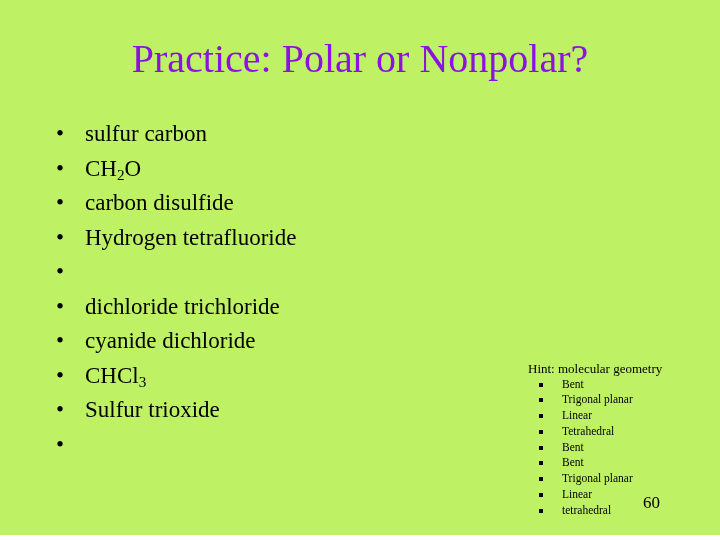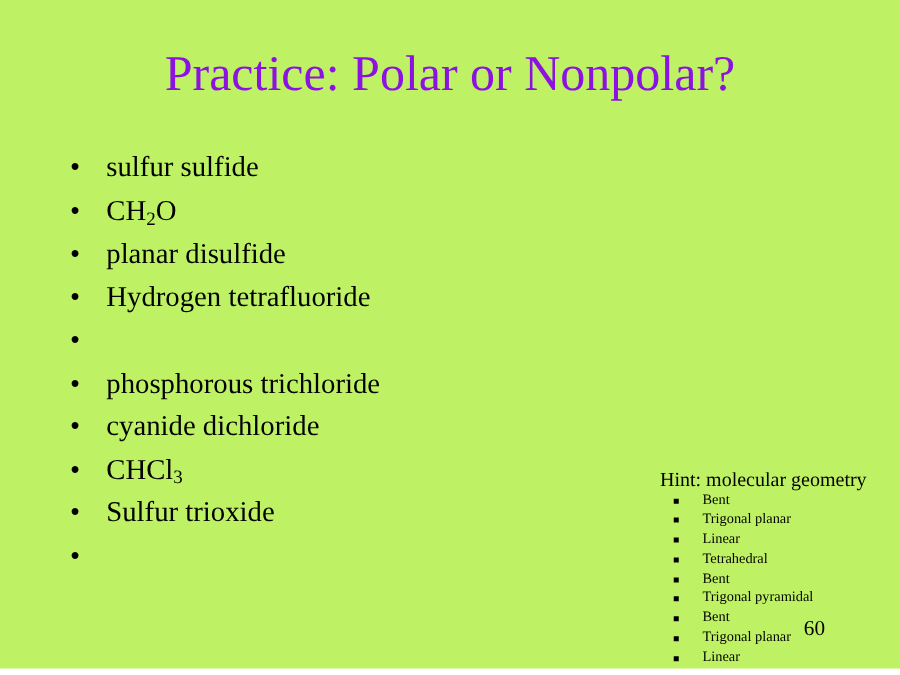--- a/index.html
+++ b/index.html
@@ -71,24 +71,23 @@
 
   
   #hint-box {
     position: absolute;
     left: 528px;
     top: 361px;
     width: 175px;
     color: #000000;
   }
   #hint-title {
-    font-size: 16px;
+    font-size: 13px;
     line-height: 15.5px;
     white-space: nowrap;
-    margin-top: 16px;
   }
   #hint-list {
     margin: 0;
     padding: 0;
     list-style: none;
   }
   #hint-list li {
     position: relative;
     height: 15.8px;
     line-height: 15.8px;
@@ -116,41 +115,40 @@
   }
 </style>
 </head>
 <body>
 
 <div id="slide">
 
   <div id="title">Practice: Polar or Nonpolar?</div>
 
   <ul id="molecule-list">
-      <li><span class="bullet">•</span><span class="label">sulfur sulfide</span></li>
+      <li><span class="bullet">•</span><span class="label">sulfur carbon</span></li>
       <li><span class="bullet">•</span><span class="label">CH<sub>2</sub>O</span></li>
-      <li><span class="bullet">•</span><span class="label">planar disulfide</span></li>
+      <li><span class="bullet">•</span><span class="label">carbon disulfide</span></li>
       <li><span class="bullet">•</span><span class="label">Hydrogen tetrafluoride</span></li>
       <li><span class="bullet">•</span></li>
-      <li><span class="bullet">•</span><span class="label">phosphorous trichloride</span></li>
+      <li><span class="bullet">•</span><span class="label">dichloride trichloride</span></li>
       <li><span class="bullet">•</span><span class="label">cyanide dichloride</span></li>
       <li><span class="bullet">•</span><span class="label">CHCl<sub>3</sub></span></li>
       <li><span class="bullet">•</span><span class="label">Sulfur trioxide</span></li>
       <li><span class="bullet">•</span></li>
     </ul>
 
   <div id="hint-box">
     <div id="hint-title">Hint: molecular geometry</div>
     <ul id="hint-list">
         <li><span class="hint-bullet"></span><span>Bent</span></li>
         <li><span class="hint-bullet"></span><span>Trigonal planar</span></li>
         <li><span class="hint-bullet"></span><span>Linear</span></li>
         <li><span class="hint-bullet"></span><span>Tetrahedral</span></li>
         <li><span class="hint-bullet"></span><span>Bent</span></li>
-        <li><span class="hint-bullet"></span><span>Trigonal pyramidal</span></li>
         <li><span class="hint-bullet"></span><span>Bent</span></li>
         <li><span class="hint-bullet"></span><span>Trigonal planar</span></li>
         <li><span class="hint-bullet"></span><span>Linear</span></li>
         <li><span class="hint-bullet"></span><span>tetrahedral</span></li>
       </ul>
   </div>
 
   <div id="slide-number">60</div>
 
 </div>

